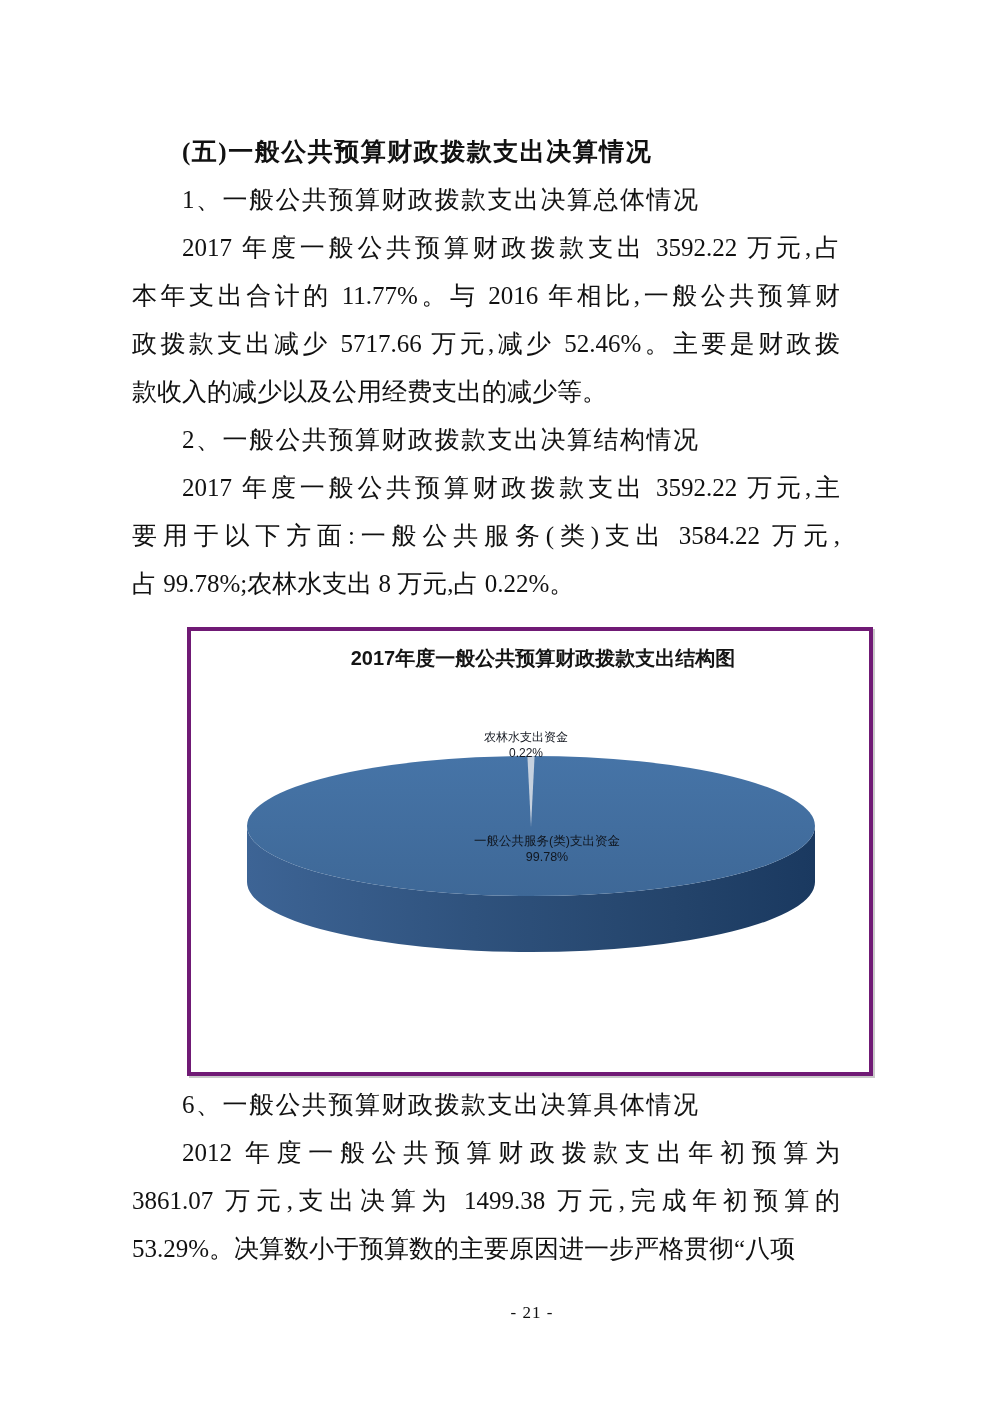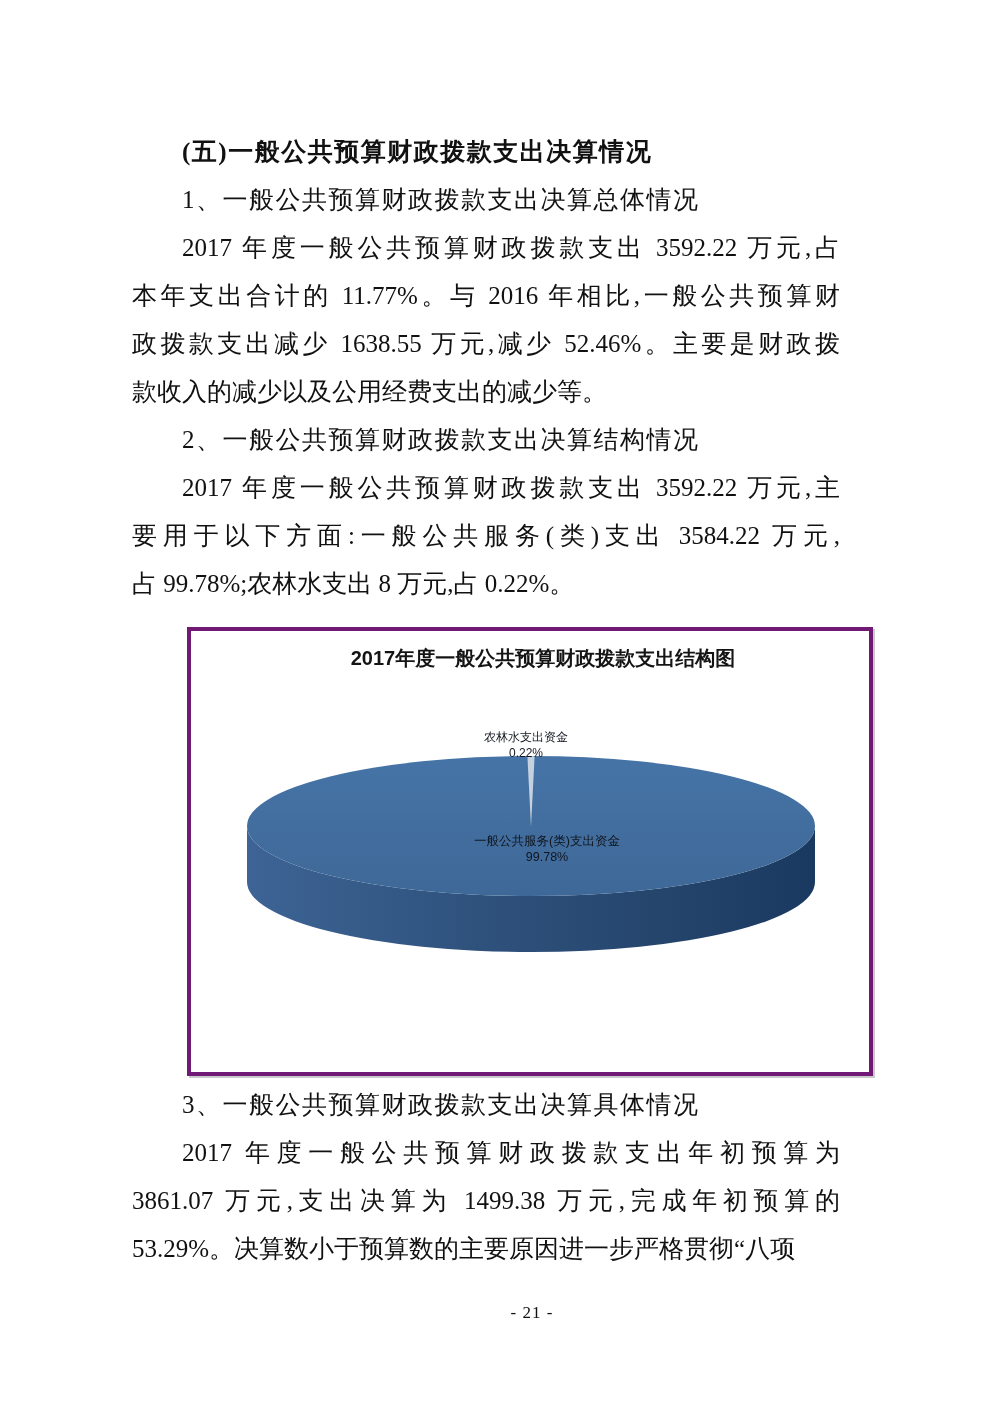--- a/index.html
+++ b/index.html
@@ -69,21 +69,21 @@
 <body>
 
 <div class="page">
 
   <div class="tb" id="block1">
     <div class="hline h-bold">(五)一般公共预算财政拨款支出决算情况</div>
     <div class="hline h-sub">1、一般公共预算财政拨款支出决算总体情况</div>
     <div class="para">
         <div class="tline">2017 年度一般公共预算财政拨款支出 3592.22 万元,占</div>
         <div class="tline">本年支出合计的 11.77%。与 2016 年相比,一般公共预算财</div>
-        <div class="tline">政拨款支出减少 1638.55 万元,减少 52.46%。主要是财政拨</div>
+        <div class="tline">政拨款支出减少 5717.66 万元,减少 52.46%。主要是财政拨</div>
         <div class="tline last">款收入的减少以及公用经费支出的减少等。</div>
       </div>
     <div class="hline h-sub">2、一般公共预算财政拨款支出决算结构情况</div>
     <div class="para">
         <div class="tline">2017 年度一般公共预算财政拨款支出 3592.22 万元,主</div>
         <div class="tline">要用于以下方面:一般公共服务(类)支出 3584.22 万元,</div>
         <div class="tline last">占 99.78%;农林水支出 8 万元,占 0.22%。</div>
       </div>
   </div>
 
@@ -112,23 +112,23 @@
 
       <text class="clabel" x="335" y="110" text-anchor="middle">农林水支出资金</text>
       <text class="clabel" x="335" y="126" text-anchor="middle">0.22%</text>
 
       <text class="clabel-big" x="356" y="214" text-anchor="middle">一般公共服务(类)支出资金</text>
       <text class="clabel-big" x="356" y="230" text-anchor="middle">99.78%</text>
     </svg>
   </div>
 
   <div class="tb" id="block2">
-    <div class="hline h-sub">3、一般公共预算财政拨款支出决算具体情况</div>
+    <div class="hline h-sub">6、一般公共预算财政拨款支出决算具体情况</div>
     <div class="para">
-        <div class="tline">2017 年度一般公共预算财政拨款支出年初预算为</div>
+        <div class="tline">2012 年度一般公共预算财政拨款支出年初预算为</div>
         <div class="tline">3861.07 万元,支出决算为 1499.38 万元,完成年初预算的</div>
         <div class="tline last">53.29%。决算数小于预算数的主要原因进一步严格贯彻“八项</div>
       </div>
   </div>
 
   <div class="pagenum">- 21 -</div>
 
 </div>
 
 </body></html>

